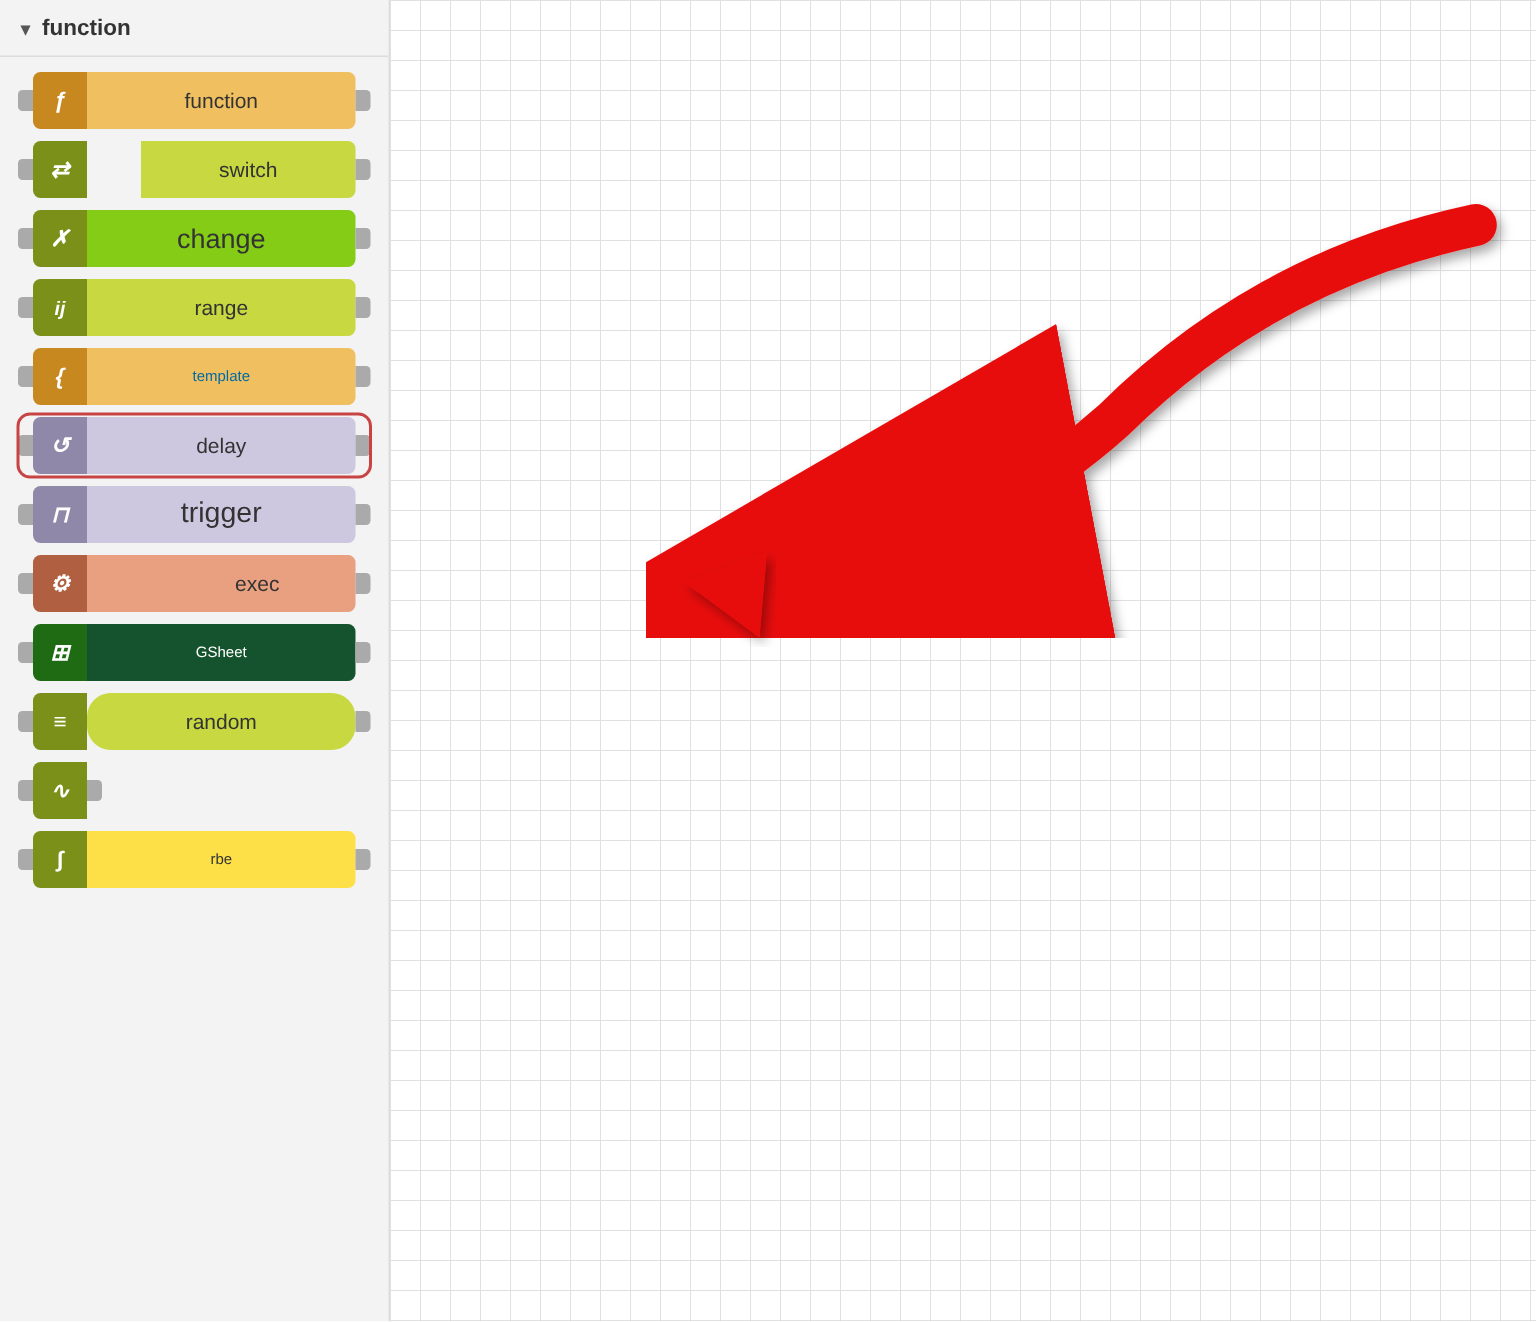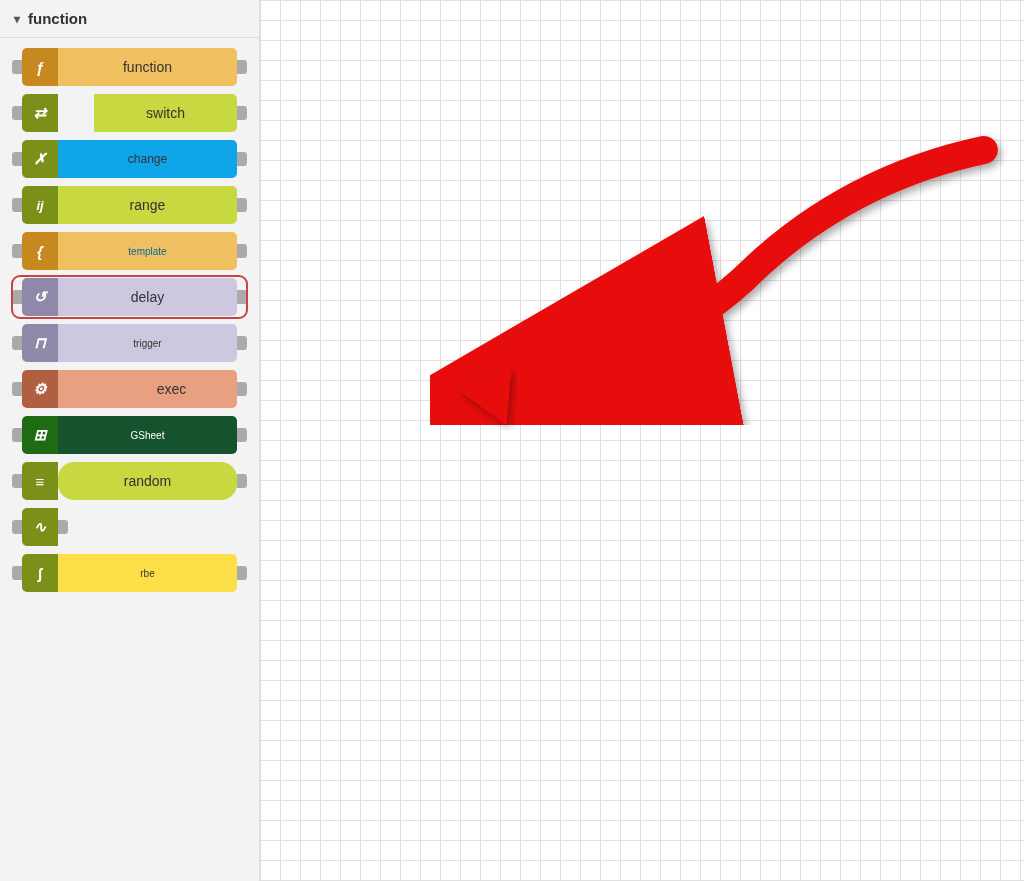--- a/index.html
+++ b/index.html
@@ -130,21 +130,21 @@
   </div>
       <div class="node-item">
     <div class="node-port-left"></div>
     <div class="node-icon" style="background:#7a9018; font-style: italic; font-size:15px;">⇄</div>
     <div class="node-label" style="background:#c8d840; color:#333; font-size:14px;margin-left:36px;">switch</div>
     <div class="node-port-right"></div>
   </div>
       <div class="node-item">
     <div class="node-port-left"></div>
     <div class="node-icon" style="background:#7a9018; font-style: italic; font-size:15px;">✗</div>
-    <div class="node-label" style="background:#0ea5e9; color:#333; font-size:12px;">change</div>
+    <div class="node-label" style="background:#84cc16; color:#333; font-size:18px;">change</div>
     <div class="node-port-right"></div>
   </div>
       <div class="node-item">
     <div class="node-port-left"></div>
     <div class="node-icon" style="background:#7a9018; font-style: italic; font-size:13px;">ij</div>
     <div class="node-label" style="background:#c8d840; color:#333; font-size:14px;">range</div>
     <div class="node-port-right"></div>
   </div>
       <div class="node-item">
     <div class="node-port-left"></div>
@@ -154,21 +154,21 @@
   </div>
       <div class="node-item" style="outline: rgb(200, 68, 68) solid 2px; outline-offset: 1px;">
     <div class="node-port-left"></div>
     <div class="node-icon" style="background:#9088a8; font-style: italic; font-size:15px;">↺</div>
     <div class="node-label" style="background:#cdc8e0; color:#333; font-size:14px;">delay</div>
     <div class="node-port-right"></div>
   </div>
       <div class="node-item">
     <div class="node-port-left"></div>
     <div class="node-icon" style="background:#9088a8; font-style: italic; font-size:15px;">⊓</div>
-    <div class="node-label" style="background:#cdc8e0; color:#333; font-size:10px;">trigger</div>
+    <div class="node-label" style="background:#cdc8e0; color:#333; font-size:19px;">trigger</div>
     <div class="node-port-right"></div>
   </div>
       <div class="node-item">
     <div class="node-port-left"></div>
     <div class="node-icon" style="background:#b06040; font-style: italic; font-size:15px;">⚙</div>
     <div class="node-label" style="background:#e8a080; color:#333; font-size:14px;padding-left:48px;">exec</div>
     <div class="node-port-right"></div>
   </div>
       <div class="node-item">
     <div class="node-port-left"></div>

